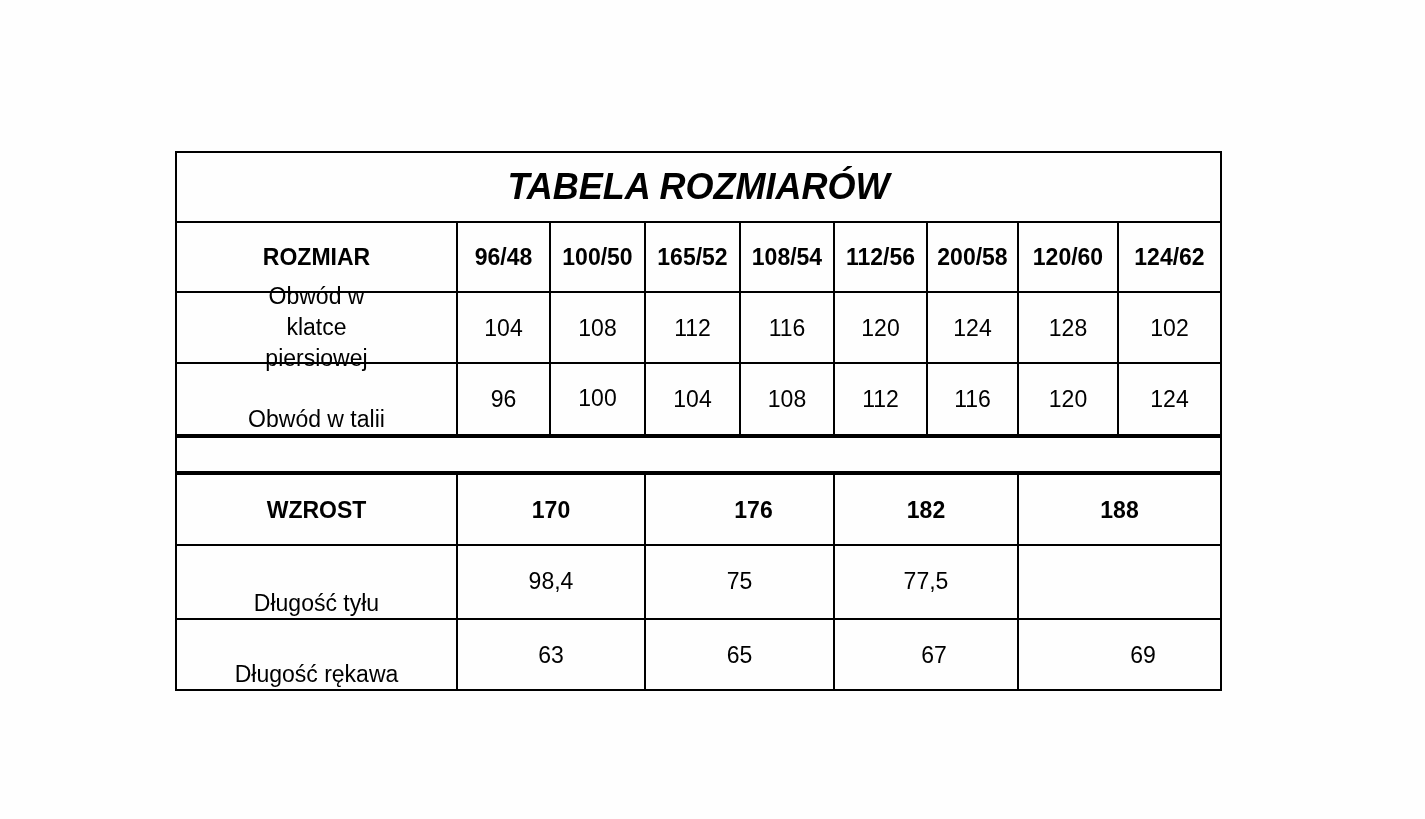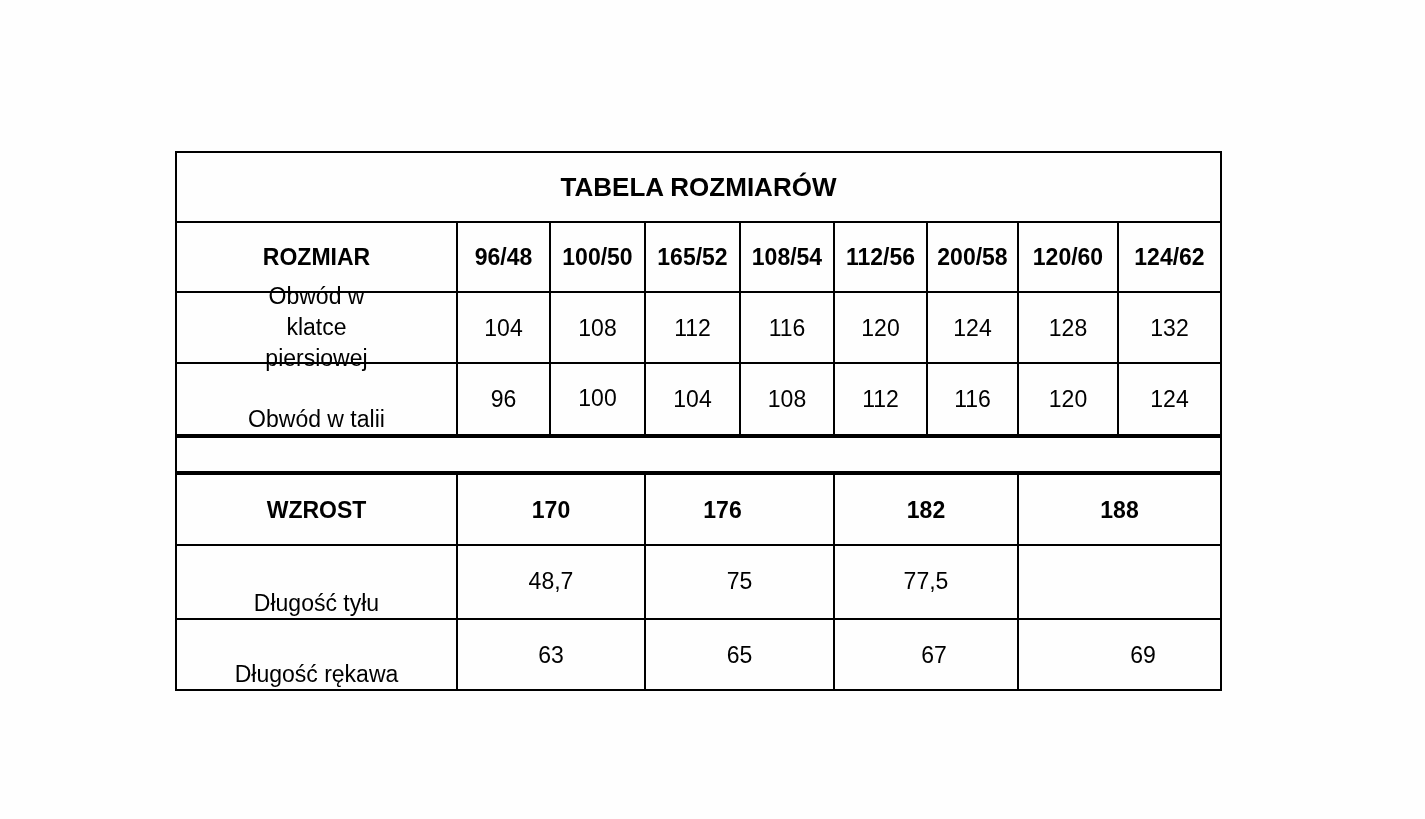--- a/index.html
+++ b/index.html
@@ -4,21 +4,21 @@
   <style>
     html, body { margin: 0; padding: 0; background: #ffffff; }
     body { width: 1425px; height: 819px; position: relative; overflow: hidden;
            font-family: "Liberation Sans", "DejaVu Sans", sans-serif; color: #000; }
     .sheet { position: absolute; left: 0; top: 0; width: 1425px; height: 819px; background: #fefefe; }
     .tbl { position: absolute; left: 175px; top: 151px; width: 1047px; height: 540px; }
     .ln { position: absolute; background: #000; }
     .cell { position: absolute; display: flex; align-items: center; justify-content: center;
             text-align: center; font-size: 23px; line-height: 26px; }
     .bold { font-weight: bold; }
-    .title { font-size: 26px; font-weight: bold; }
+    .title { font-size: 36px; font-weight: bold; font-style: italic; }
     .label-low { align-items: flex-end; padding-bottom: 2px; box-sizing: border-box; }
     .val-high { align-items: flex-start; box-sizing: border-box; }
   </style>
 </head>
 <body>
 
 <div class="sheet">
   <div class="tbl">
 
     <div class="ln" style="left:0;top:0;width:1047px;height:2px;"></div>
@@ -61,42 +61,42 @@
     <div class="cell bold" style="left:944px;top:72px;width:101px;height:68px;">124/62</div>
 
     <div class="cell" style="left:2px;top:142px;width:279px;height:69px;line-height:31px;padding:0 60px;box-sizing:border-box;border-radius:25px;">Obwód w klatce piersiowej</div>
     <div class="cell" style="left:283px;top:142px;width:91px;height:69px;">104</div>
     <div class="cell" style="left:376px;top:142px;width:93px;height:69px;">108</div>
     <div class="cell" style="left:471px;top:142px;width:93px;height:69px;">112</div>
     <div class="cell" style="left:566px;top:142px;width:92px;height:69px;">116</div>
     <div class="cell" style="left:660px;top:142px;width:91px;height:69px;">120</div>
     <div class="cell" style="left:753px;top:142px;width:89px;height:69px;">124</div>
     <div class="cell" style="left:844px;top:142px;width:98px;height:69px;text-align:center;">128</div>
-    <div class="cell" style="left:944px;top:142px;width:101px;height:69px;">132</div>
+    <div class="cell" style="left:944px;top:142px;width:101px;height:69px;">102</div>
 
     <div class="cell label-low" style="left:2px;top:213px;width:279px;height:70px;">Obwód w talii</div>
     <div class="cell" style="left:283px;top:213px;width:91px;height:70px;">96</div>
     <div class="cell" style="left:376px;top:202px;width:93px;height:90px;">100</div>
     <div class="cell" style="left:471px;top:213px;width:93px;height:70px;">104</div>
     <div class="cell" style="left:566px;top:213px;width:92px;height:70px;">108</div>
     <div class="cell" style="left:660px;top:213px;width:91px;height:70px;">112</div>
     <div class="cell" style="left:753px;top:213px;width:89px;height:70px;">116</div>
     <div class="cell" style="left:844px;top:213px;width:98px;height:70px;">120</div>
     <div class="cell" style="left:944px;top:213px;width:101px;height:70px;">124</div>
 
     <div class="cell" style="left:2px;top:287px;width:1043px;height:33px;"></div>
 
     <div class="cell bold" style="left:2px;top:324px;width:279px;height:69px;">WZROST</div>
     <div class="cell bold" style="left:283px;top:324px;width:186px;height:69px;">170</div>
-    <div class="cell bold" style="left:454px;top:324px;width:187px;height:69px;">176</div>
+    <div class="cell bold" style="left:485px;top:324px;width:187px;height:69px;">176</div>
     <div class="cell bold" style="left:660px;top:324px;width:182px;height:69px;">182</div>
     <div class="cell bold" style="left:844px;top:324px;width:201px;height:69px;">188</div>
 
     <div class="cell label-low" style="left:2px;top:395px;width:279px;height:72px;">Długość tyłu</div>
-    <div class="cell val-high" style="left:283px;top:395px;width:186px;height:72px;padding-top:22px;">48,7</div>
+    <div class="cell val-high" style="left:283px;top:395px;width:186px;height:72px;padding-top:22px;">98,4</div>
     <div class="cell val-high" style="left:471px;top:395px;width:187px;height:72px;padding-top:22px;">75</div>
     <div class="cell val-high" style="left:660px;top:395px;width:182px;height:72px;padding-top:22px;">77,5</div>
 
     <div class="cell label-low" style="left:2px;top:469px;width:279px;height:69px;">Długość rękawa</div>
     <div class="cell val-high" style="left:283px;top:469px;width:186px;height:69px;padding-top:22px;">63</div>
     <div class="cell val-high" style="left:471px;top:469px;width:187px;height:69px;padding-top:22px;">65</div>
     <div class="cell val-high" style="left:660px;top:469px;width:182px;height:69px;padding-top:22px;padding-left:16px;">67</div>
     <div class="cell val-high" style="left:844px;top:469px;width:201px;height:69px;padding-top:22px;padding-left:47px;">69</div>
   </div>
 </div>

